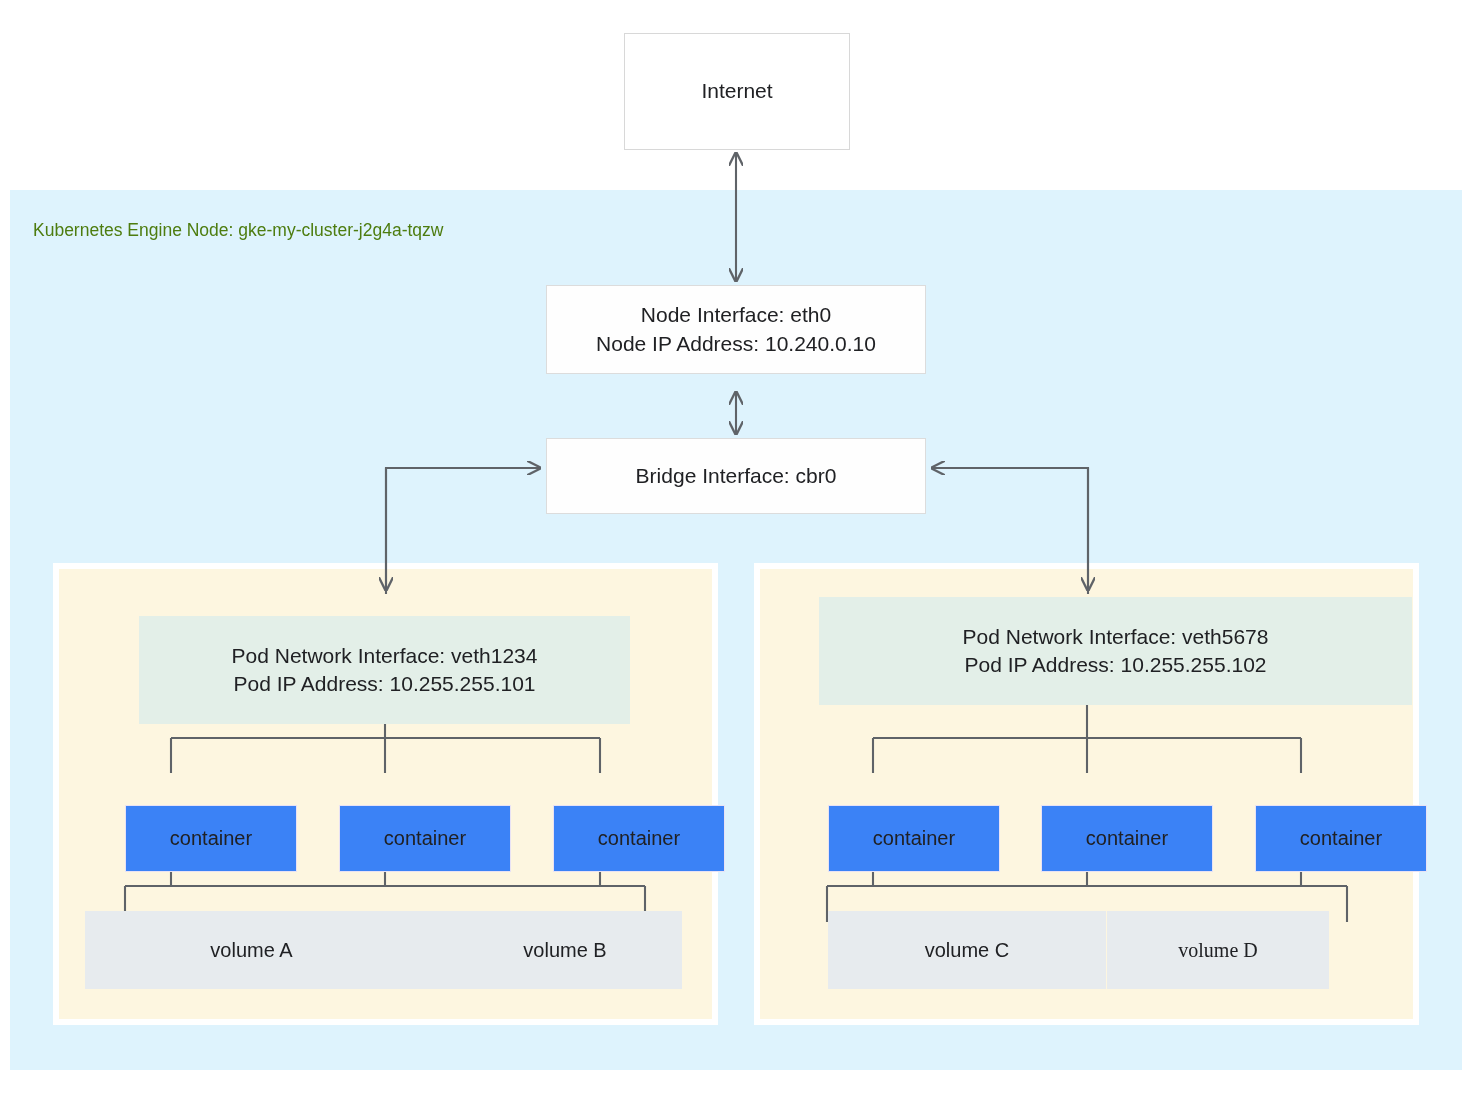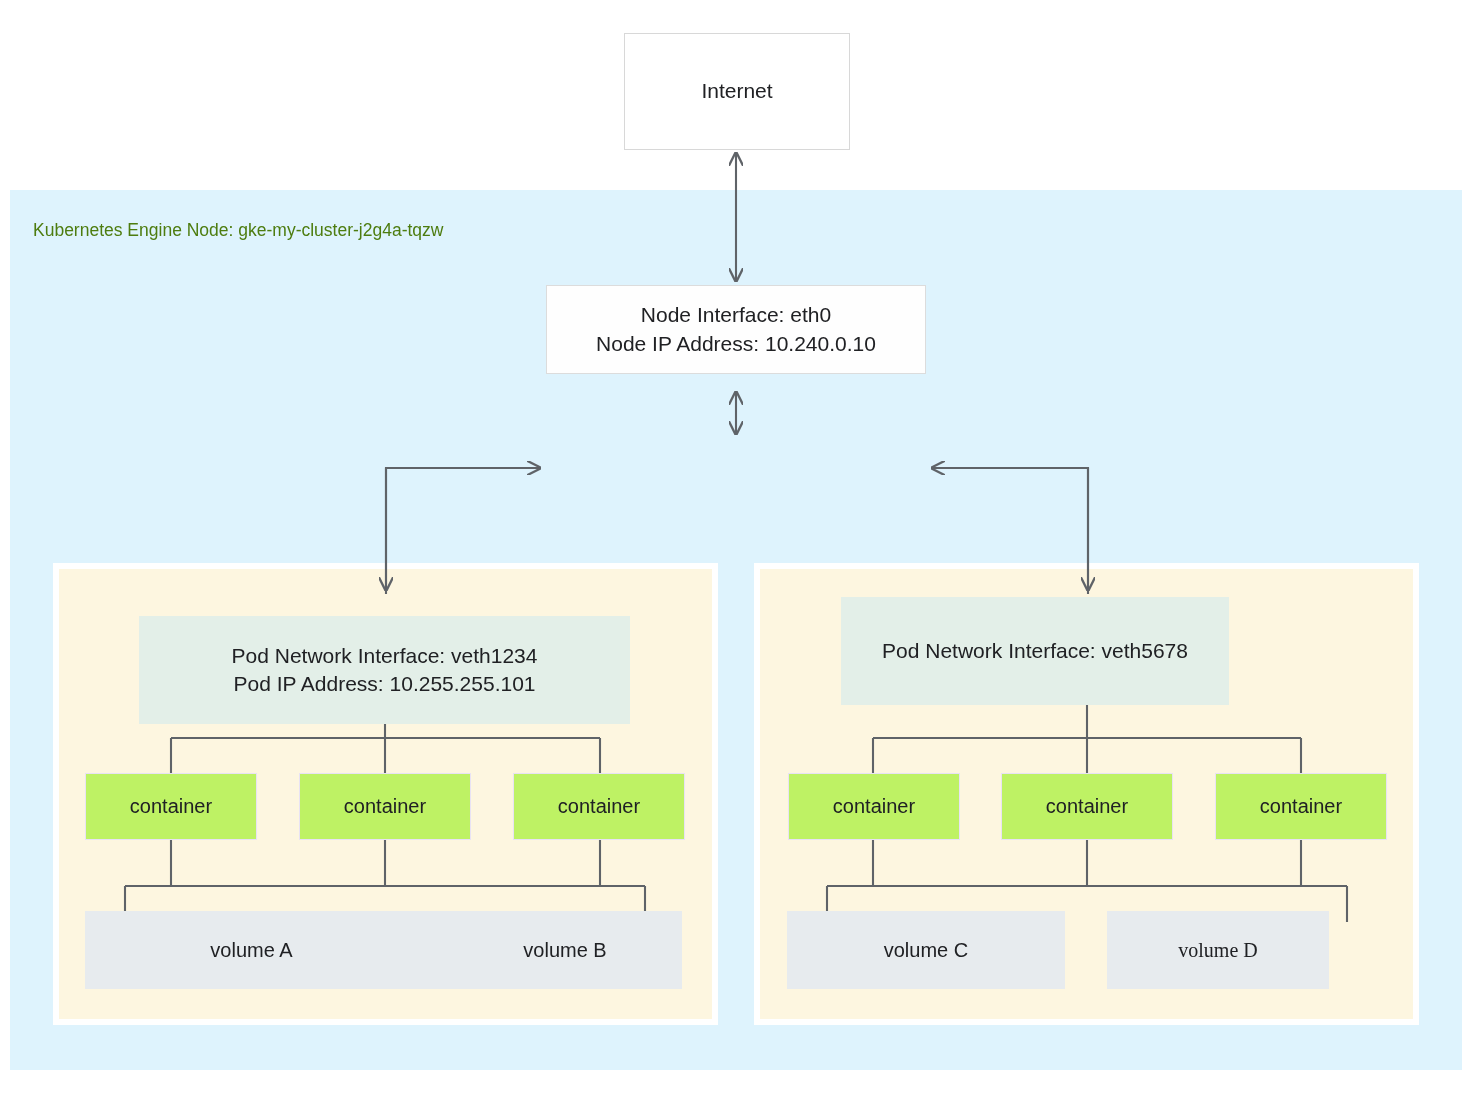--- a/index.html
+++ b/index.html
@@ -88,29 +88,30 @@
   #pod-wrap-2 { left: 754px; top: 563px; width: 665px; height: 462px; }
 
   
   .pod-iface {
     background: #e3efe8;
     border: 1.6px solid #e3efe8;
     font-size: 21px;
     height: 108px;
   }
   #pod-iface-1 { left: 139px;  top: 597px; width: 491px; margin-top: 19px; }
-  #pod-iface-2 { left: 841px;  top: 597px; width: 388px; }
+  #pod-iface-2 { left: 819px;  top: 597px; width: 593px; }
 
   
   .container-box {
-    background: #bef264;
+    background: #3b82f6;
     border: 1.6px solid #e8e2f4;
     width: 172px; height: 67px;
     font-size: 20px;
-    top: 773px;
+    top: 805px;
+    margin-left: 40px;
   }
   
   .volume-box {
     background: #e7ebee;
     border: 1.6px solid #e7ebee;
     height: 78px;
     font-size: 20px;
     top: 911px;
   }
 
@@ -189,20 +190,23 @@
 
   <div id="internet-box" class="box">
     <span class="line">Internet</span>
   </div>
 
   <div id="node-iface-box" class="box">
     <span class="line">Node Interface: eth0</span>
     <span class="line">Node IP Address: 10.240.0.10</span>
   </div>
 
+  <div id="bridge-box" class="box">
+    <span class="line">Bridge Interface: cbr0</span>
+  </div>
 
   <div id="pod-iface-1" class="box pod-iface">
     <span class="line">Pod Network Interface: veth1234</span>
     <span class="line">Pod IP Address: 10.255.255.101</span>
   </div>
 
   <div class="box container-box" style="left:85px;">
     <span class="line">container</span>
   </div>
   <div class="box container-box" style="left:299px;">
@@ -214,32 +218,33 @@
 
   <div class="box volume-box" style="left:85px;  width:333px;">
     <span class="line">volume A</span>
   </div>
   <div class="box volume-box" style="left:404px; width:278px;padding-left:44px;">
     <span class="line">volume B</span>
   </div>
 
   <div id="pod-iface-2" class="box pod-iface">
     <span class="line">Pod Network Interface: veth5678</span>
+    <span class="line">Pod IP Address: 10.255.255.102</span>
   </div>
 
   <div class="box container-box" style="left:788px;">
     <span class="line">container</span>
   </div>
   <div class="box container-box" style="left:1001px;">
     <span class="line">container</span>
   </div>
   <div class="box container-box" style="left:1215px;">
     <span class="line">container</span>
   </div>
 
-  <div class="box volume-box" style="left:787px;  width:278px;">
+  <div class="box volume-box" style="left:828px;  width:278px;">
     <span class="line">volume C</span>
   </div>
   <div class="box volume-box" style="left:1107px; width:222px;font-family:Liberation Serif, serif;">
     <span class="line">volume D</span>
   </div>
 
 </div>
 
 </body></html>

